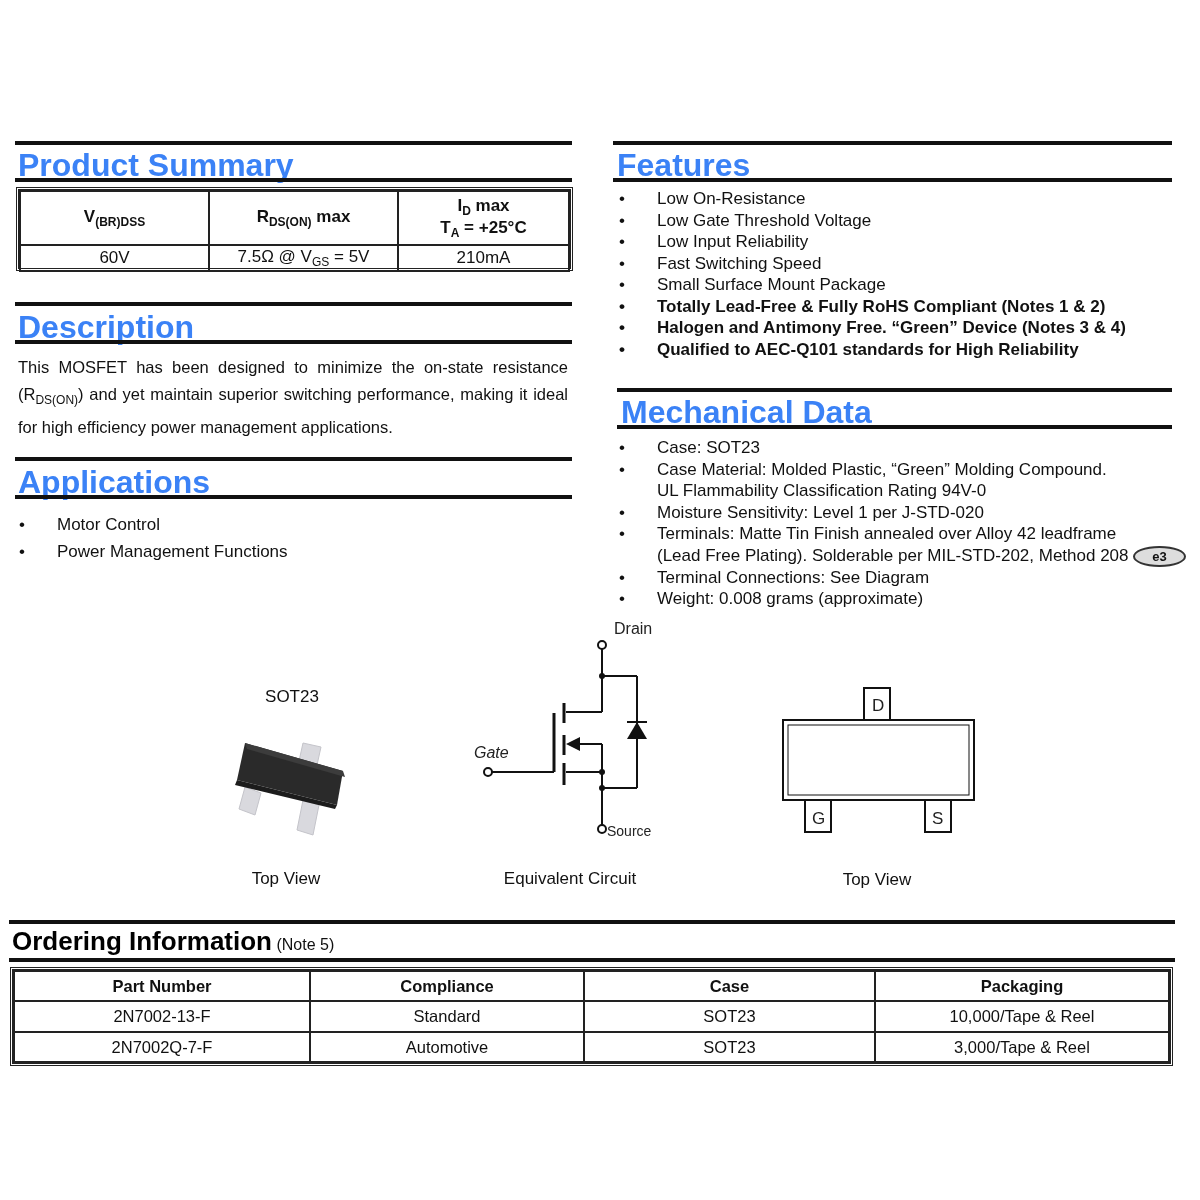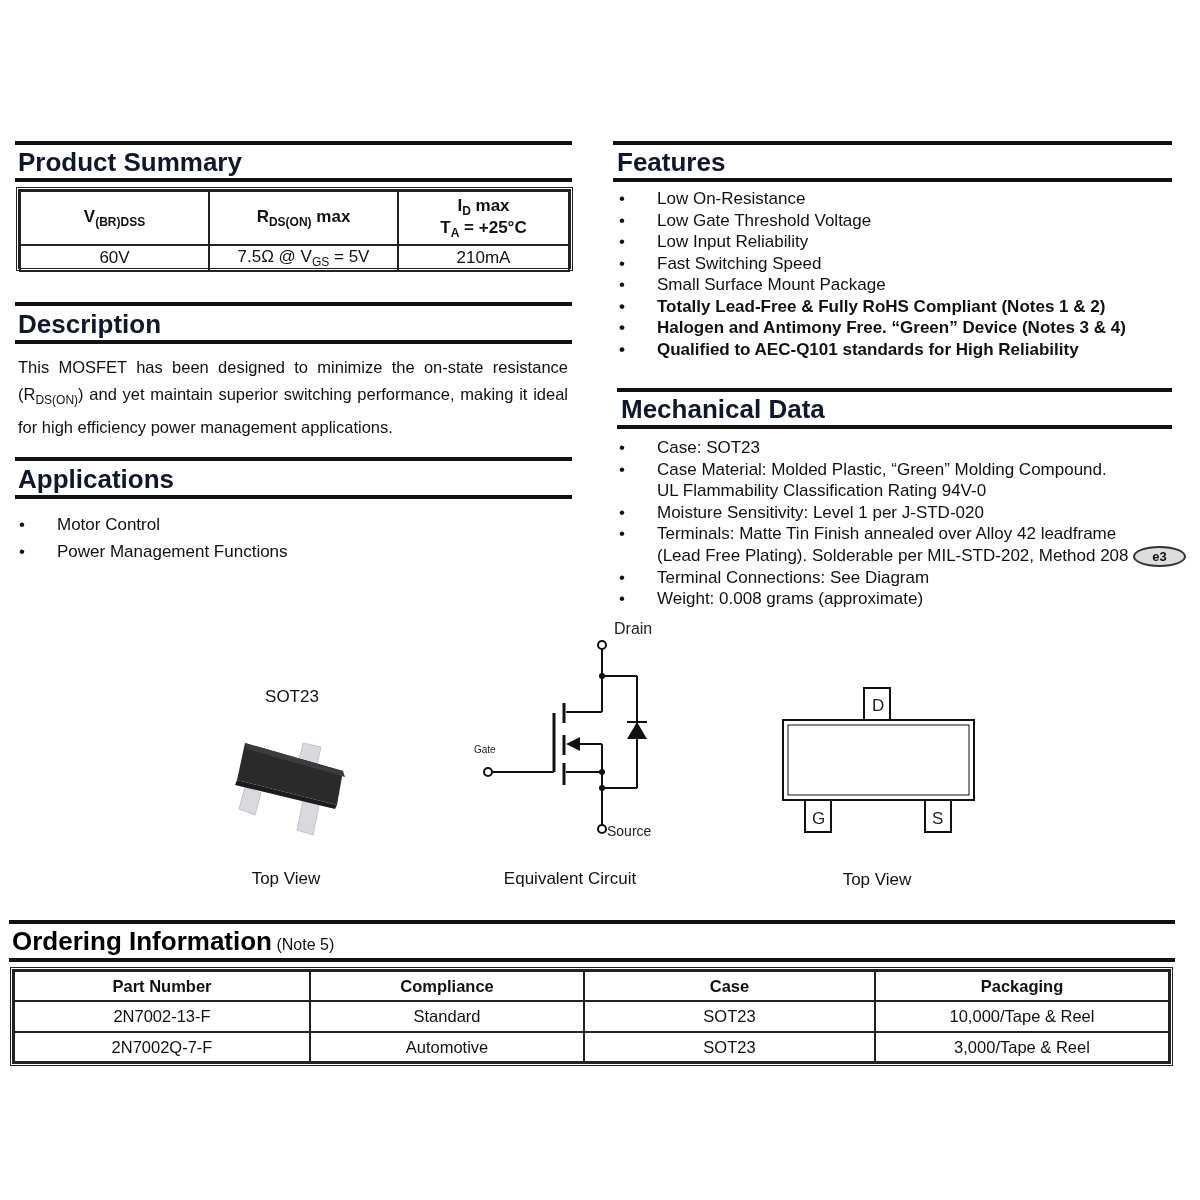--- a/index.html
+++ b/index.html
@@ -1,19 +1,19 @@
 <!DOCTYPE html>
 <html><head>
 <meta charset="utf-8">
 <style>
   html, body { margin:0; padding:0; background:#ffffff; }
   body { width:1200px; height:1200px; position:relative; overflow:hidden; font-family:"Liberation Sans", sans-serif; color:#111; }
   .abs { position:absolute; }
   .rule { position:absolute; height:4px; background:#111; }
-  .sec-title { position:absolute; font-weight:bold; font-size:26px; color:#0f172a; line-height:1; }
+  .sec-title { position:absolute; font-weight:bold; font-size:32px; color:#3b82f6; line-height:1; }
   .dtable { position:absolute; border:3px double #222; box-sizing:border-box; border-collapse:collapse; }
   table.ps { border-collapse:collapse; width:100%; height:100%; }
   table.ps td { border:2px solid #222; text-align:center; font-size:17px; color:#111; }
   table.ps td.h { font-weight:bold; }
   .sub { font-size:12px; vertical-align:-4px; }
   .desc { position:absolute; font-size:16.5px; line-height:27px; text-align:justify; color:#111; }
   ul.blist { position:absolute; margin:0; padding:0; list-style:none; font-size:17px; color:#111; }
   ul.blist li { position:relative; padding-left:40px; line-height:21.5px; }
   ul.blist li .dot { position:absolute; left:2px; top:0; }
   ul.blist li.b { font-weight:bold; }
@@ -127,21 +127,21 @@
     <circle cx="132" cy="214" r="4" fill="#fff"></circle>
     <line x1="157" y1="107" x2="177" y2="107"></line>
   </g>
   <polygon points="96,129 110,122 110,136" fill="#111"></polygon>
   <polygon points="167,107 157,124 177,124" fill="#111"></polygon>
   <circle cx="132" cy="61" r="3" fill="#111"></circle>
   <circle cx="132" cy="157" r="3" fill="#111"></circle>
   <circle cx="132" cy="173" r="3" fill="#111"></circle>
 </svg>
 <div class="abs" style="left:614px; top:620px; font-size:16px; color:#222;">Drain</div>
-<div class="abs" style="left:474px; top:744px; font-size:10px; color:#222;">Gate</div>
+<div class="abs" style="left:474px; top:744px; font-size:16px; color:#222;font-style:italic;">Gate</div>
 <div class="abs" style="left:607px; top:823px; font-size:14px; color:#222;">Source</div>
 <div class="caption" style="left:480px; top:869px; width:180px;">Equivalent Circuit</div>
 
 <svg class="abs" style="left:780px; top:685px;" width="200" height="150" viewBox="0 0 200 150">
   <g stroke="#111" stroke-width="2" fill="#fff">
     <rect x="84" y="3" width="26" height="32"></rect>
     <rect x="25" y="114" width="26" height="33"></rect>
     <rect x="145" y="114" width="26" height="33"></rect>
     <rect x="3" y="35" width="191" height="80"></rect>
     <rect x="8" y="40" width="181" height="70" stroke-width="1"></rect>

